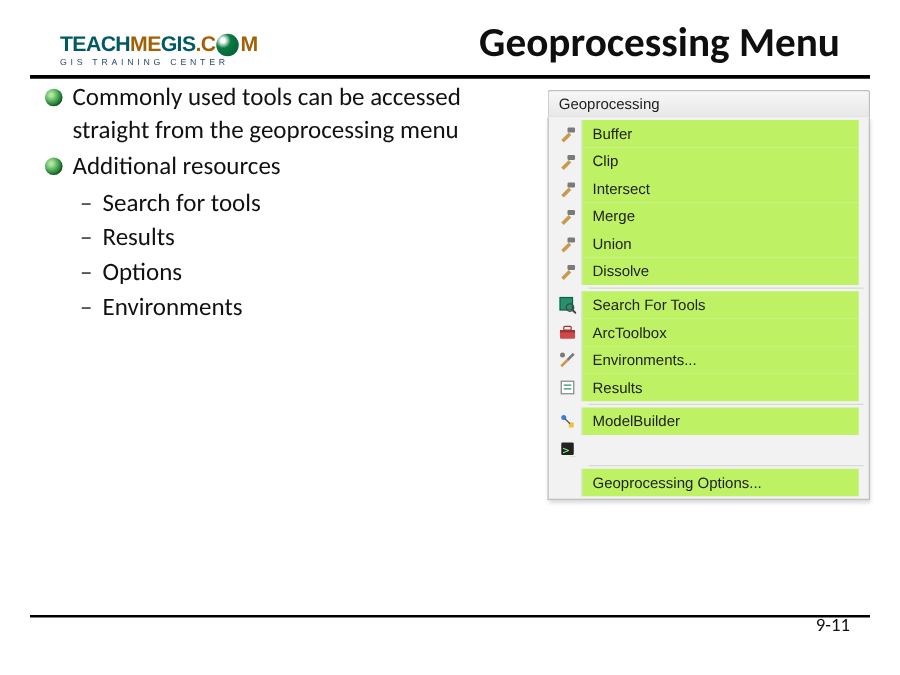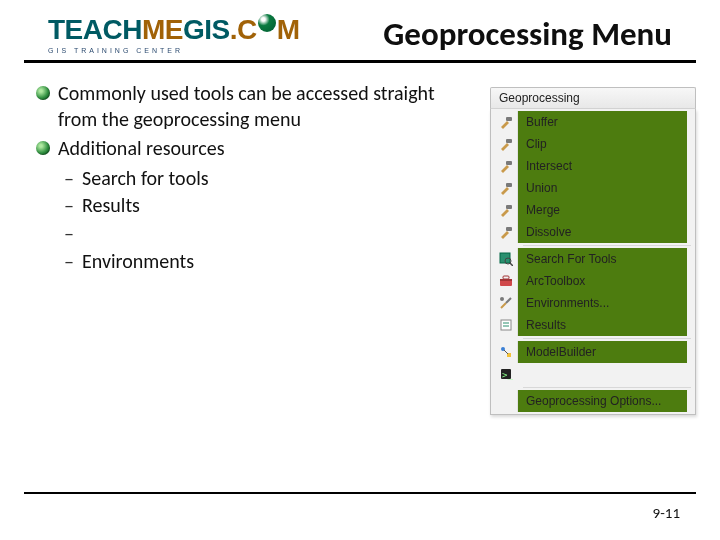--- a/index.html
+++ b/index.html
@@ -20,23 +20,24 @@
     margin: 0 24px;
   }
   .logo {
     display: flex;
     flex-direction: column;
     align-items: flex-start;
   }
   .logo-main {
     font-family: Arial, sans-serif;
     font-weight: 900;
-    font-size: 28px;
+    font-size: 17px;
     letter-spacing: -0.5px;
     display: flex;
+    align-items: center;
   }
   .logo-main .teal { color: #005a63; }
   .logo-main .navy { color: #a16207; }
   .logo-globe {
     width: 18px; height: 18px;
     display: inline-block;
     border-radius: 50%;
     background: radial-gradient(circle at 30% 30%, #fff 10%, #0a7a40 35%, #005a30 100%);
     margin: 0 1px;
     vertical-align: middle;
@@ -49,21 +50,21 @@
     margin-top: 1px;
   }
   .title {
     font-family: Calibri, Arial, sans-serif;
     font-size: 33px;
     color: #0f0f0f;
     font-weight: 700;
   }
   .body-area {
     display: flex;
-    padding: 18px 24px 0 36px;
+    padding: 3px 24px 0 36px;
     gap: 41px;
   }
   .bullets {
     flex: 1;
     font-size: 20px;
     line-height: 1.28;
     color: #111;
   }
   .bullet-item {
     display: flex;
@@ -89,21 +90,21 @@
     font-size: 20px;
     margin-bottom: 2px;
   }
   .dash {
     width: 14px;
     text-align: center;
     color: #333;
     margin-right: 6px;
   }
   .menu-shot {
-    width: 206px;
+    width: 258px;
     margin-top: 6px;
   }
   .menu-header {
     background: linear-gradient(#f7f7f7, #e8e8e8);
     border: 1px solid #bfbfbf;
     border-bottom: 1px solid #d4d4d4;
     padding: 3px 8px;
     font-family: "Segoe UI", Tahoma, sans-serif;
     font-size: 12px;
     color: #222;
@@ -134,38 +135,38 @@
     justify-content: center;
     flex-shrink: 0;
   }
   .menu-label {
     padding-left: 8px;
     border-left: 1px solid #e2e2e2;
     height: 100%;
     display: flex;
     align-items: center;
     flex: 1;
-    background: #4d7c0f;
+    background: #bef264;
   }
   .menu-sep {
     height: 0;
     border-top: 1px solid #d8d8d8;
     margin: 2px 2px 2px 30px;
   }
   svg { display: block; }
   .footer-line {
     position: absolute;
     left: 24px; right: 24px;
     bottom: 46px;
     border-top: 2px solid #000;
   }
   .page-num {
     position: absolute;
     right: 40px;
-    bottom: 18px;
+    bottom: 30px;
     font-size: 15px;
     color: #111;
   }
 </style>
 </head>
 <body>
 
 <div class="header">
   <div class="logo">
     <div class="logo-main">
@@ -195,20 +196,21 @@
       <div class="sub-item">
           <span class="dash">–</span>
           <span>Search for tools</span>
         </div>
       <div class="sub-item">
           <span class="dash">–</span>
           <span>Results</span>
         </div>
       <div class="sub-item">
           <span class="dash">–</span>
+          <span>Options</span>
         </div>
       <div class="sub-item">
           <span class="dash">–</span>
           <span>Environments</span>
         </div>
     </div>
   </div>
 
   <div class="menu-shot">
     <div class="menu-header">Geoprocessing</div>
@@ -241,30 +243,30 @@
           </span>
         <span class="menu-label">Intersect</span>
       </div>
       <div class="menu-item">
         <span class="menu-icon-col">
             <svg width="14" height="14" viewBox="0 0 14 14">
               <path d="M2 12 L8 6 L10 8 L4 14 Z" fill="#c99a4b"></path>
               <rect x="7" y="2" width="6" height="4" rx="1" fill="#7a7a7a"></rect>
             </svg>
           </span>
+        <span class="menu-label">Merge</span>
+      </div>
+      <div class="menu-item">
+        <span class="menu-icon-col">
+            <svg width="14" height="14" viewBox="0 0 14 14">
+              <path d="M2 12 L8 6 L10 8 L4 14 Z" fill="#c99a4b"></path>
+              <rect x="7" y="2" width="6" height="4" rx="1" fill="#7a7a7a"></rect>
+            </svg>
+          </span>
         <span class="menu-label">Union</span>
-      </div>
-      <div class="menu-item">
-        <span class="menu-icon-col">
-            <svg width="14" height="14" viewBox="0 0 14 14">
-              <path d="M2 12 L8 6 L10 8 L4 14 Z" fill="#c99a4b"></path>
-              <rect x="7" y="2" width="6" height="4" rx="1" fill="#7a7a7a"></rect>
-            </svg>
-          </span>
-        <span class="menu-label">Merge</span>
       </div>
       <div class="menu-item">
         <span class="menu-icon-col">
             <svg width="14" height="14" viewBox="0 0 14 14">
               <path d="M2 12 L8 6 L10 8 L4 14 Z" fill="#c99a4b"></path>
               <rect x="7" y="2" width="6" height="4" rx="1" fill="#7a7a7a"></rect>
             </svg>
           </span>
         <span class="menu-label">Dissolve</span>
       </div>

